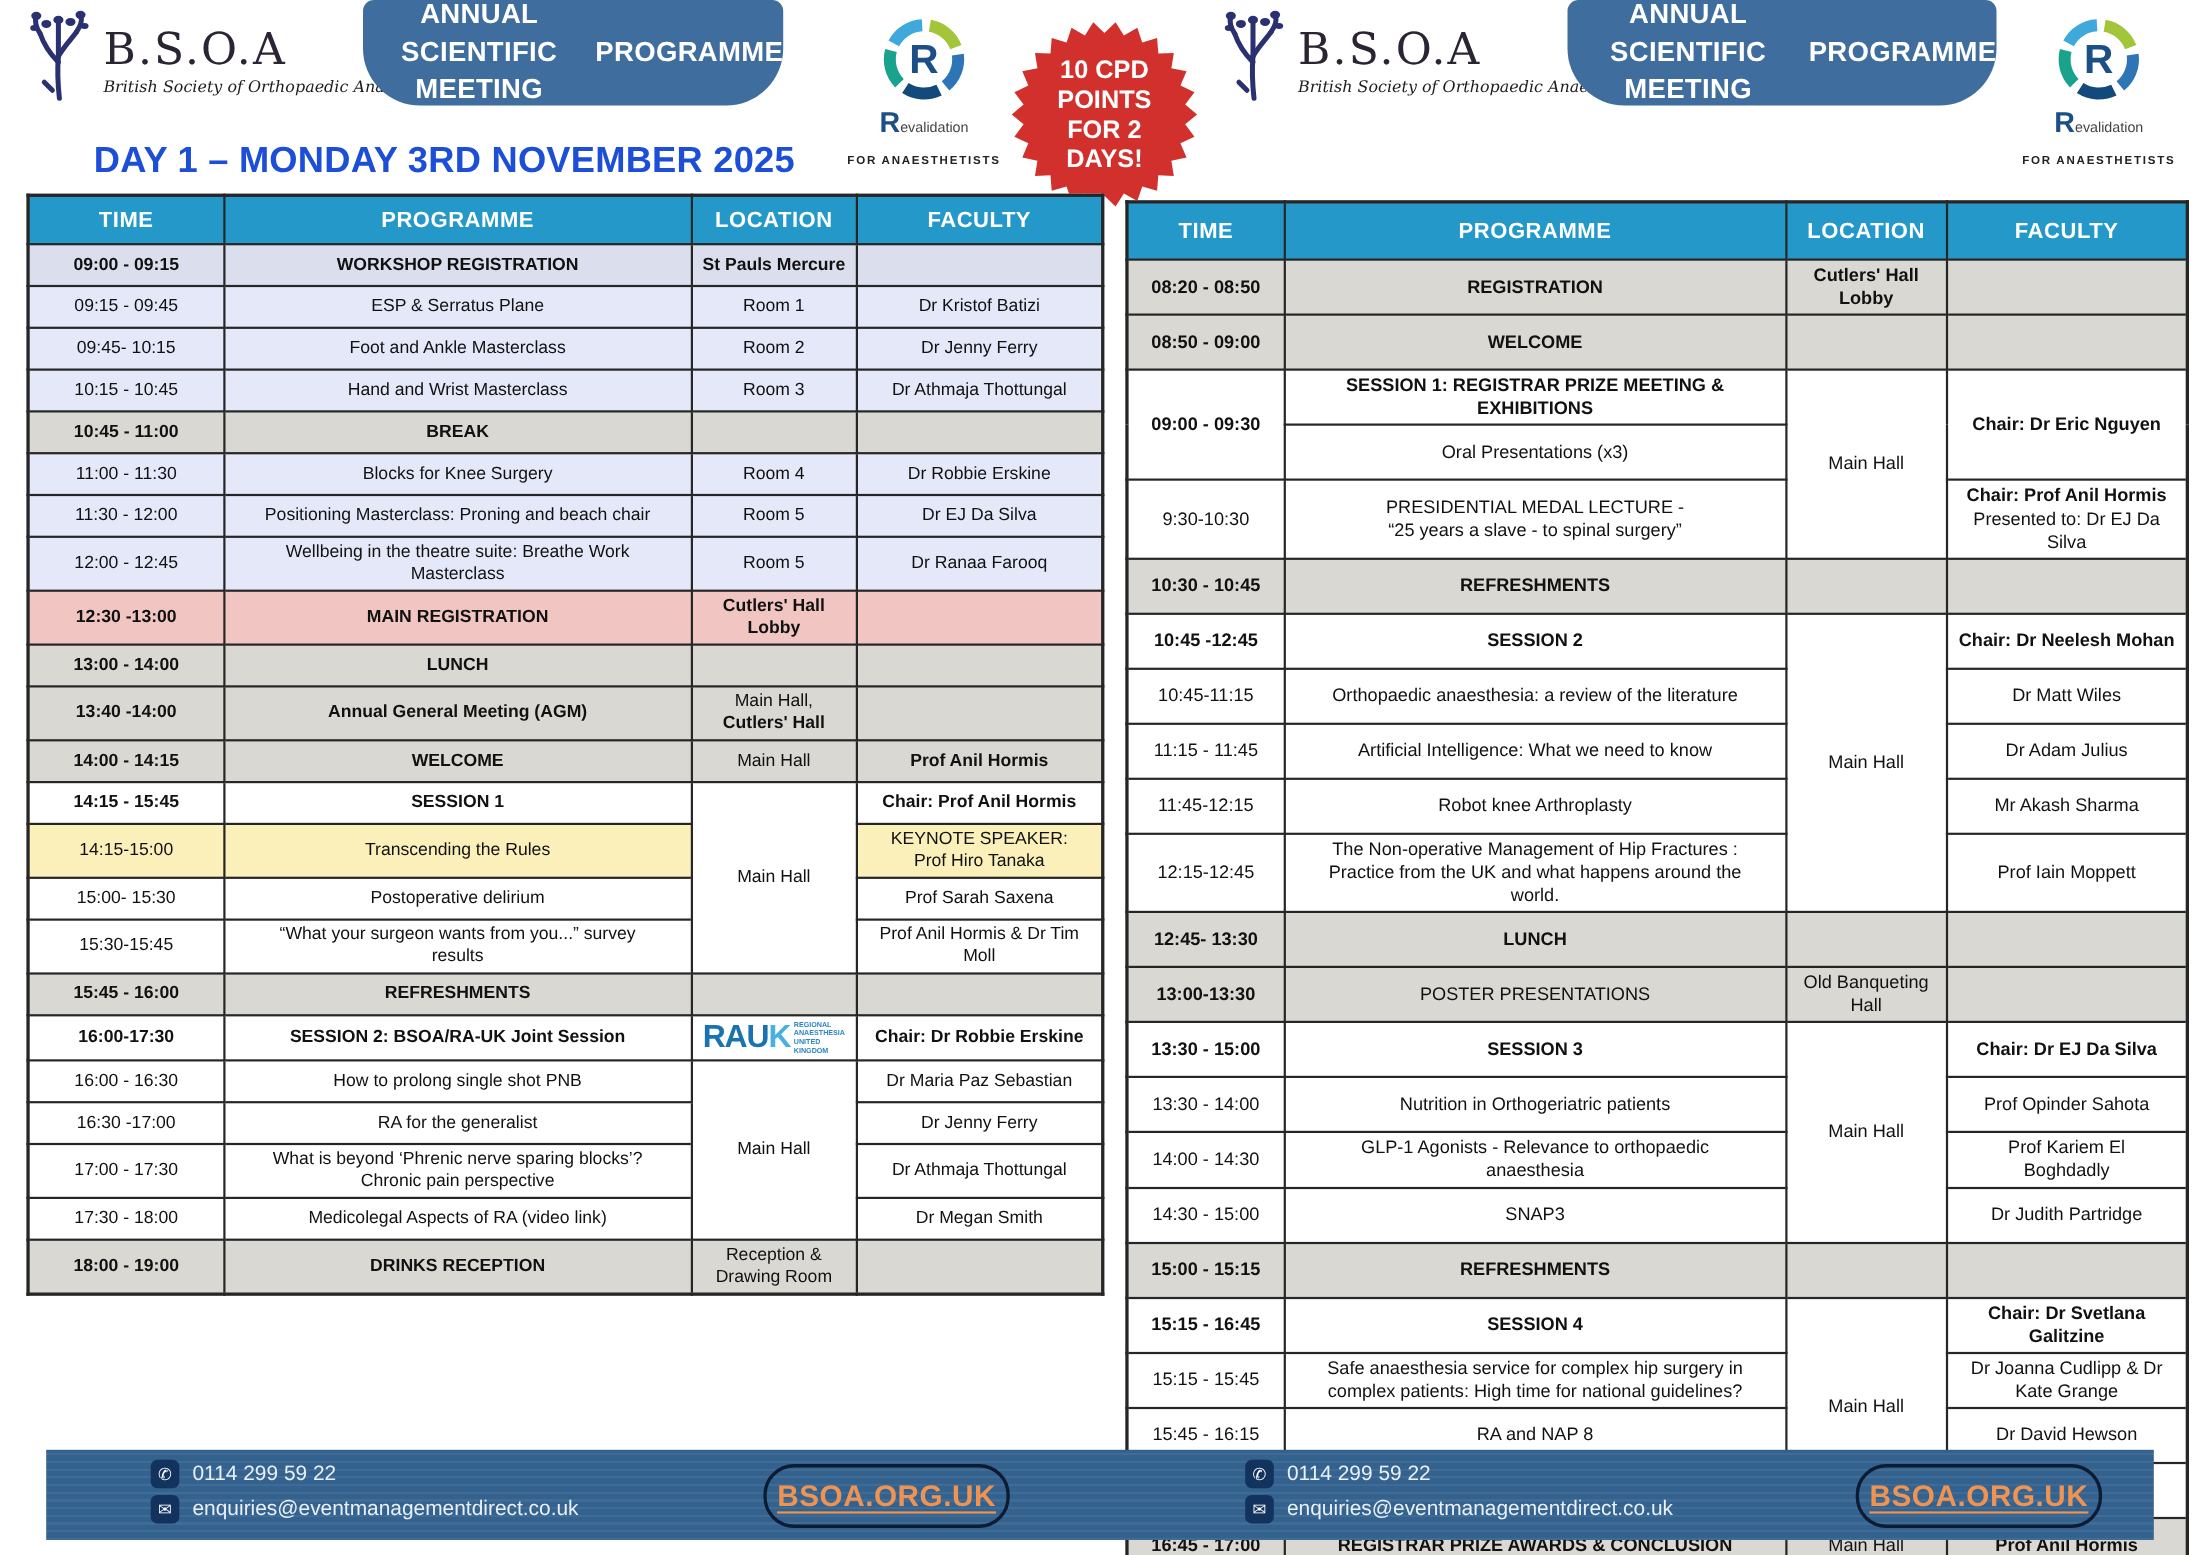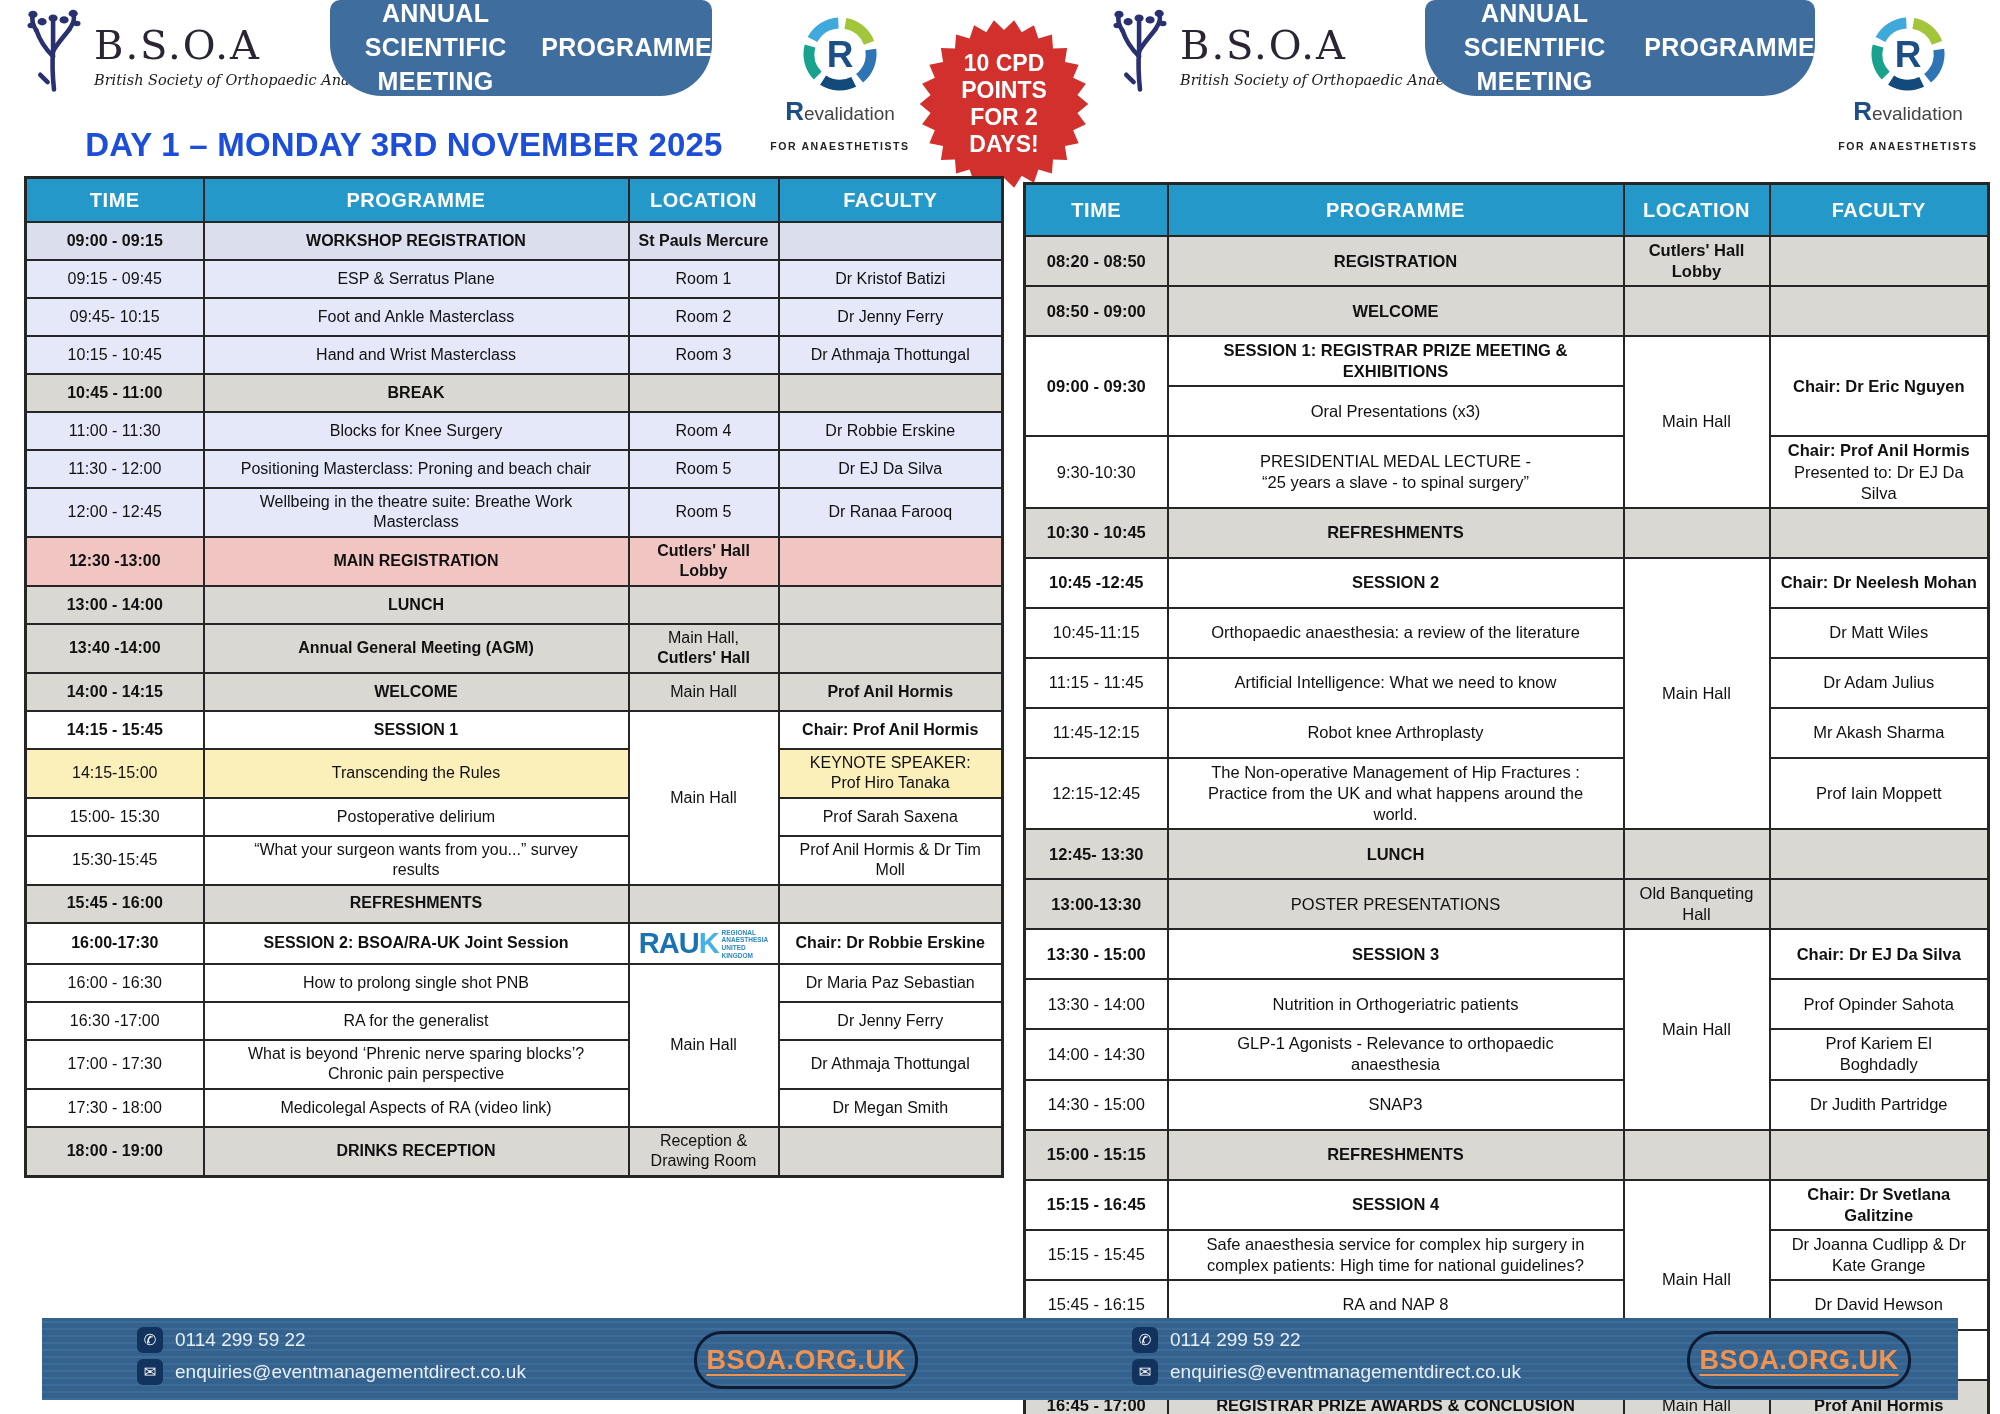--- a/index.html
+++ b/index.html
@@ -12,21 +12,21 @@
   .bsoa-name{font-family:"DejaVu Serif", serif;font-size:40px;letter-spacing:2px;color:#2b2433;line-height:1.05;}
   .bsoa-tagline{font-family:"DejaVu Serif", serif;font-style:italic;font-size:14.5px;color:#1c1c1c;margin-top:6px;white-space:nowrap;}
 
   .banner{position:absolute;top:0;height:96px;background:#3e6d9e;border-radius:10px 10px 52px 52px;
           display:flex;flex-direction:row;align-items:center;justify-content:center;color:#fff;
           font-weight:700;font-size:25px;letter-spacing:.3px;text-align:center;line-height:1.35;}
 
   .reval{position:absolute;width:140px;display:flex;flex-direction:column;align-items:center;}
   .reval-word{margin-top:2px;line-height:1;}
   .reval-word .big-r{font-size:26px;font-weight:700;color:#1b4f86;}
-  .reval-word .rest{font-size:19px;color:#444;}
+  .reval-word .rest{font-size:13px;color:#444;}
   .reval-sub{font-size:10.5px;font-weight:700;letter-spacing:1.6px;color:#222;margin-top:16px;white-space:nowrap;}
 
   .cpd{position:absolute;width:172px;height:172px;}
   .cpd svg{position:absolute;inset:0;}
   .cpd .cpd-text{position:absolute;inset:0;display:flex;flex-direction:column;align-items:center;justify-content:center;
                  color:#fff;font-weight:700;font-size:23px;line-height:1.18;text-align:left;}
 
   .day-title{position:absolute;top:126px;text-align:center;font-size:33px;font-weight:800;color:#1d4ed8;letter-spacing:.2px;}
 
   

